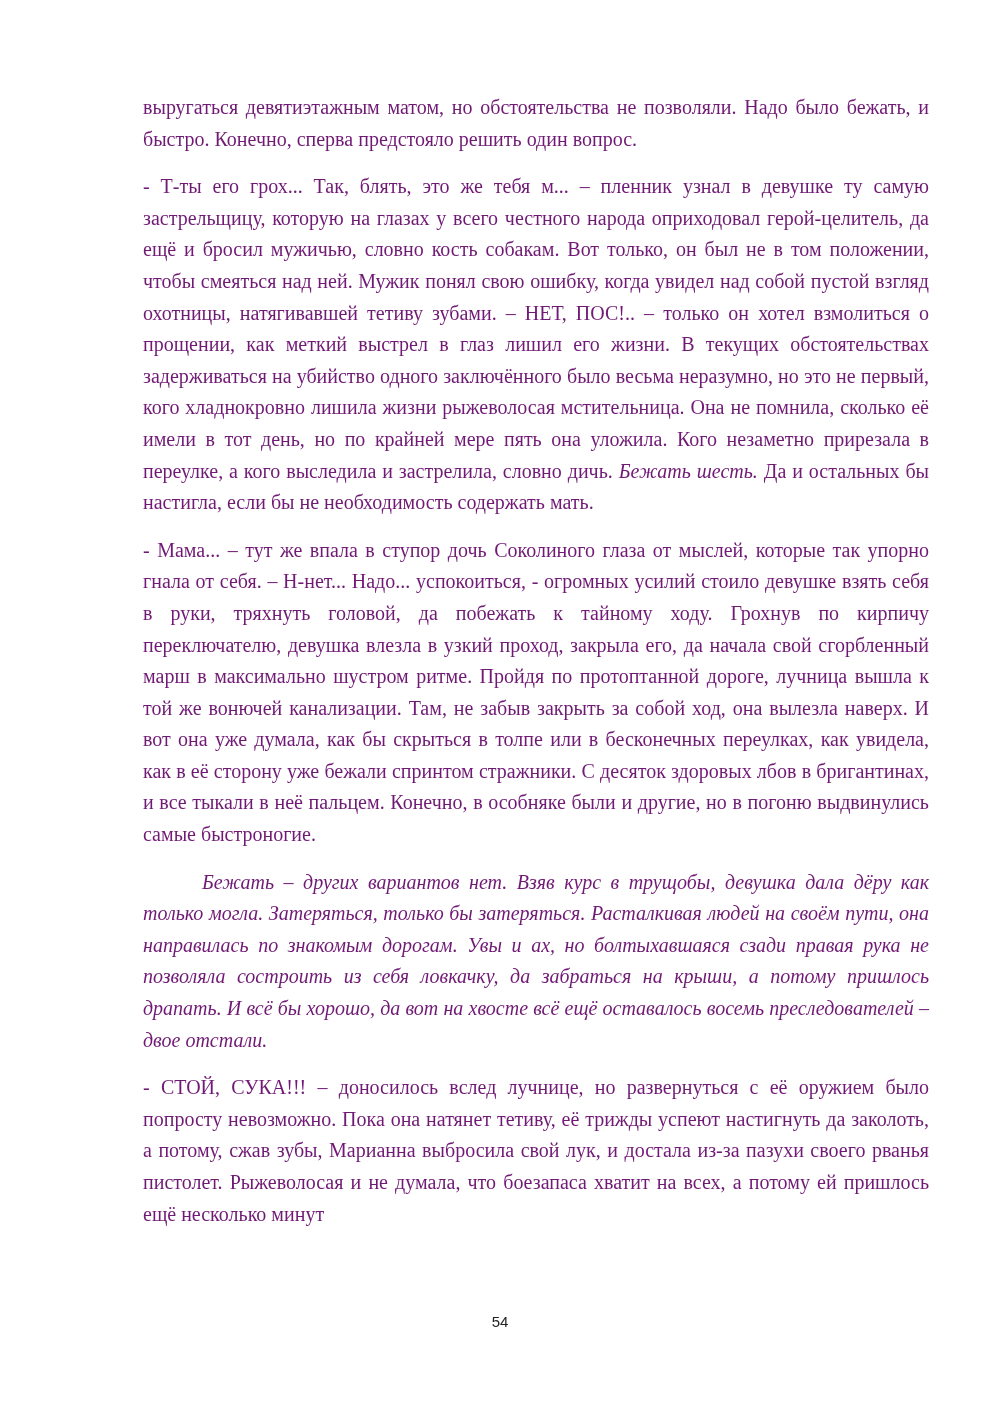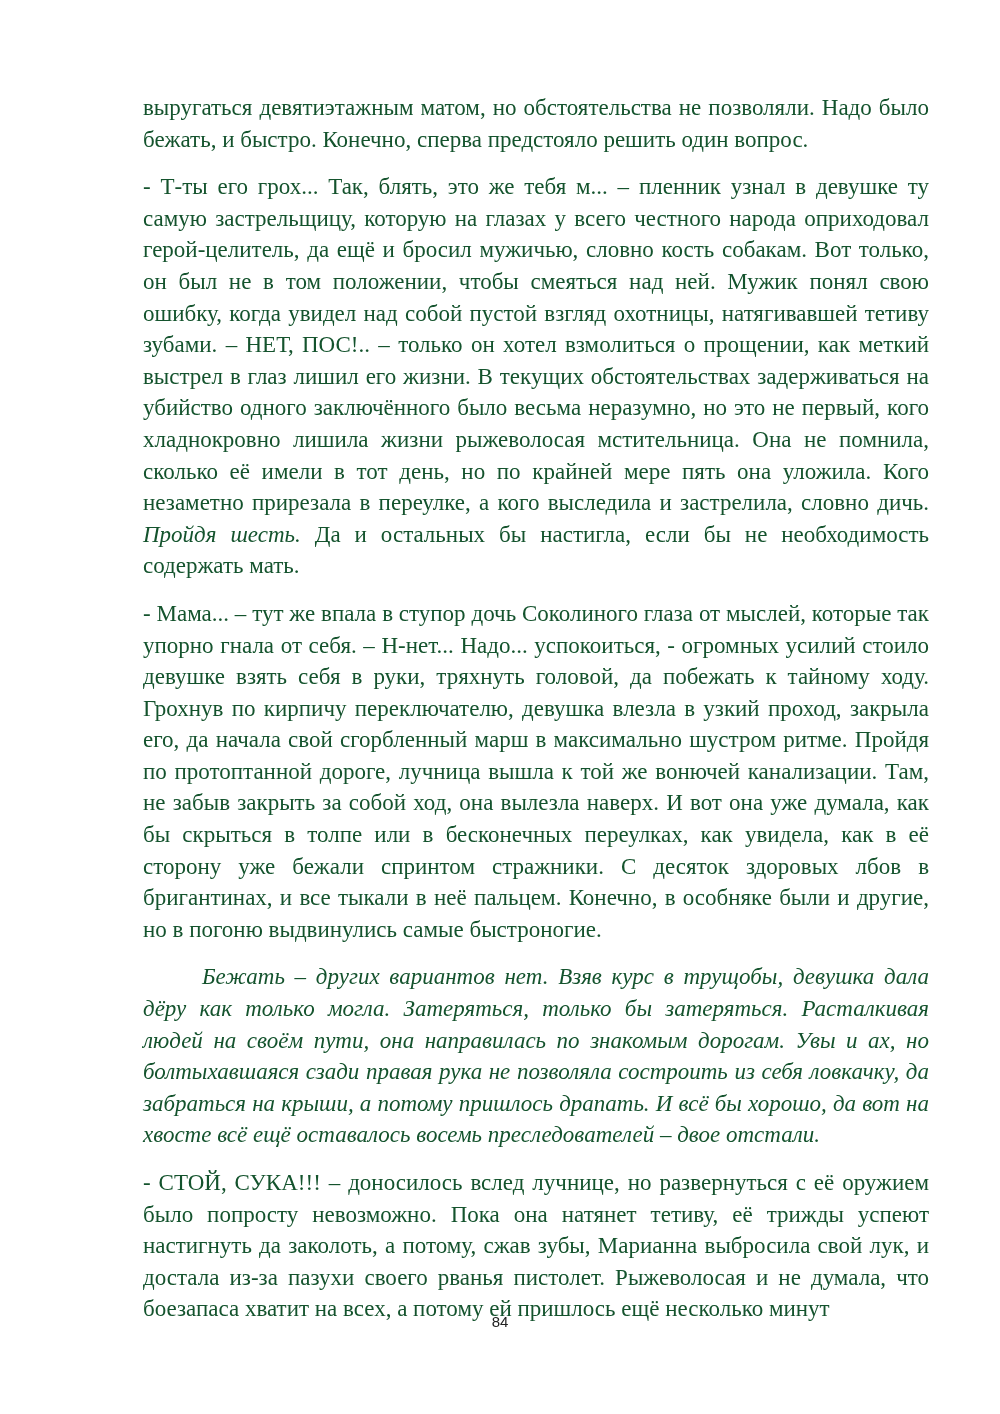--- a/index.html
+++ b/index.html
@@ -12,23 +12,23 @@
       height: 1414px;
       position: relative;
       overflow: hidden;
     }
     .page {
       position: absolute;
       left: 143px;
       top: 92px;
       width: 786px;
       font-family: "Liberation Serif", serif;
-      font-size: 23px;
+      font-size: 20px;
       line-height: 31.6px;
-      color: #14532d;
+      color: #701a75;
     }
     .para {
       margin: 0 0 16px 0;
       text-align: justify;
       text-align-last: left;
     }
     .para.indent {
       text-indent: 59px;
       font-style: italic;
     }
@@ -48,27 +48,27 @@
   </style>
 </head>
 <body>
 
 <div class="page">
   <p class="para">
     <span>выругаться девятиэтажным матом, но обстоятельства не позволяли. Надо было бежать, и быстро. Конечно, сперва предстояло решить один вопрос.</span>
   </p>
   <p class="para">
     <span>- Т-ты его грох... Так, блять, это же тебя м... – пленник узнал в девушке ту самую застрельщицу, которую на глазах у всего честного народа оприходовал герой-целитель, да ещё и бросил мужичью, словно кость собакам. Вот только, он был не в том положении, чтобы смеяться над ней. Мужик понял свою ошибку, когда увидел над собой пустой взгляд охотницы, натягивавшей тетиву зубами. – НЕТ, ПОС!.. – только он хотел взмолиться о прощении, как меткий выстрел в глаз лишил его жизни. В текущих обстоятельствах задерживаться на убийство одного заключённого было весьма неразумно, но это не первый, кого хладнокровно лишила жизни рыжеволосая мстительница. Она не помнила, сколько её имели в тот день, но по крайней мере пять она уложила. Кого незаметно прирезала в переулке, а кого выследила и застрелила, словно дичь.</span>
-    <span class="ital">Пройдя шесть.</span>
+    <span class="ital">Бежать шесть.</span>
     <span>Да и остальных бы настигла, если бы не необходимость содержать мать.</span>
   </p>
   <p class="para">
     <span>- Мама... – тут же впала в ступор дочь Соколиного глаза от мыслей, которые так упорно гнала от себя. – Н-нет... Надо... успокоиться, - огромных усилий стоило девушке взять себя в руки, тряхнуть головой, да побежать к тайному ходу. Грохнув по кирпичу переключателю, девушка влезла в узкий проход, закрыла его, да начала свой сгорбленный марш в максимально шустром ритме. Пройдя по протоптанной дороге, лучница вышла к той же вонючей канализации. Там, не забыв закрыть за собой ход, она вылезла наверх. И вот она уже думала, как бы скрыться в толпе или в бесконечных переулках, как увидела, как в её сторону уже бежали спринтом стражники. С десяток здоровых лбов в бригантинах, и все тыкали в неё пальцем. Конечно, в особняке были и другие, но в погоню выдвинулись самые быстроногие.</span>
   </p>
   <p class="para indent">
     <span>Бежать – других вариантов нет. Взяв курс в трущобы, девушка дала дёру как только могла. Затеряться, только бы затеряться. Расталкивая людей на своём пути, она направилась по знакомым дорогам. Увы и ах, но болтыхавшаяся сзади правая рука не позволяла состроить из себя ловкачку, да забраться на крыши, а потому пришлось драпать. И всё бы хорошо, да вот на хвосте всё ещё оставалось восемь преследователей – двое отстали.</span>
   </p>
   <p class="para">
     <span>- СТОЙ, СУКА!!! – доносилось вслед лучнице, но развернуться с её оружием было попросту невозможно. Пока она натянет тетиву, её трижды успеют настигнуть да заколоть, а потому, сжав зубы, Марианна выбросила свой лук, и достала из-за пазухи своего рванья пистолет. Рыжеволосая и не думала, что боезапаса хватит на всех, а потому ей пришлось ещё несколько минут</span>
   </p>
 </div>
 
-<div class="page-number">84</div>
+<div class="page-number">54</div>
 
 </body></html>

